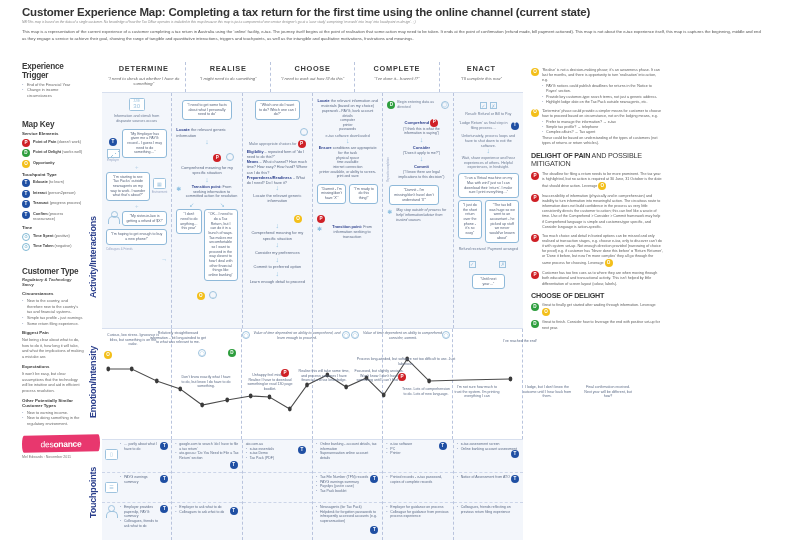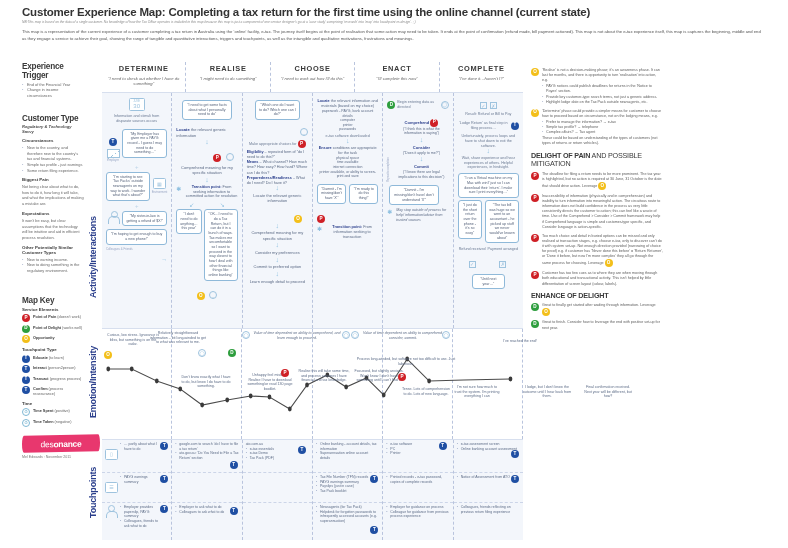--- a/index.html
+++ b/index.html
@@ -172,20 +172,66 @@
     <div class="left-col">
 
       <div class="lblock">
         <div class="lh1">Experience Trigger</div>
         <ul class="ldots">
           <li>End of the Financial Year</li>
           <li>Change in income circumstances</li>
         </ul>
       </div>
 
+      <div class="lblock" style="margin-top:22px;">
+        <div class="lh1">Map Key</div>
+        <div class="lh3" style="margin-top:2px;">Service Elements</div>
+
+        <div class="key-row">
+          <span class="badge b-pain">P</span>
+          <span class="key-label"><b>Point of Pain</b><span> (doesn't work)</span></span>
+        </div>
+        <div class="key-row">
+          <span class="badge b-delight">D</span>
+          <span class="key-label"><b>Point of Delight</b><span> (works well)</span></span>
+        </div>
+        <div class="key-row">
+          <span class="badge b-opp">O</span>
+          <span class="key-label"><b>Opportunity</b><span></span></span>
+        </div>
+
+        <div class="lh3">Touchpoint Type</div>
+        <div class="key-row">
+          <span class="badge b-tp">T</span>
+          <span class="key-label"><b>Educate</b><span> (to learn)</span></span>
+        </div>
+        <div class="key-row">
+          <span class="badge b-tp">T</span>
+          <span class="key-label"><b>Interact</b><span> (person2person)</span></span>
+        </div>
+        <div class="key-row">
+          <span class="badge b-tp">T</span>
+          <span class="key-label"><b>Transact</b><span> (progress process)</span></span>
+        </div>
+        <div class="key-row">
+          <span class="badge b-tp">T</span>
+          <span class="key-label"><b>Confirm</b><span> (process reassurance)</span></span>
+        </div>
+
+        <div class="lh3">Time</div>
+        <div class="key-row">
+          <span class="badge b-time">⏱</span>
+          <span class="key-label"><b>Time Spent</b><span> (positive)</span></span>
+        </div>
+        <div class="key-row">
+          <span class="badge b-time">⏱</span>
+          <span class="key-label"><b>Time Taken</b><span> (negative)</span></span>
+        </div>
+      </div>
+
       <div class="lblock" style="margin-top:16px;">
         <div class="lh1">Customer Type</div>
         <div class="lh2">Regulatory &amp; Technology Savvy</div>
 
         <div class="lh3">Circumstances</div>
         <ul class="ldots">
           <li>New to the country, and therefore new to the country's tax and financial systems.</li>
           <li>Simple tax profile - just earnings</li>
           <li>Some return filing experience.</li>
         </ul>
@@ -196,66 +242,20 @@
         <div class="lh3">Expectations</div>
         <div class="ltext">It won't be easy, but clear assumptions that the technology will be intuitive and aid in efficient process resolution.</div>
 
         <div class="lh3">Other Potentially Similar Customer Types</div>
         <ul class="ldots">
           <li>New to earning income.</li>
           <li>New to doing something in the regulatory environment.</li>
         </ul>
       </div>
 
-      <div class="lblock" style="margin-top:22px;">
-        <div class="lh1">Map Key</div>
-        <div class="lh3" style="margin-top:2px;">Service Elements</div>
-
-        <div class="key-row">
-          <span class="badge b-pain">P</span>
-          <span class="key-label"><b>Point of Pain</b><span> (doesn't work)</span></span>
-        </div>
-        <div class="key-row">
-          <span class="badge b-delight">D</span>
-          <span class="key-label"><b>Point of Delight</b><span> (works well)</span></span>
-        </div>
-        <div class="key-row">
-          <span class="badge b-opp">O</span>
-          <span class="key-label"><b>Opportunity</b><span></span></span>
-        </div>
-
-        <div class="lh3">Touchpoint Type</div>
-        <div class="key-row">
-          <span class="badge b-tp">T</span>
-          <span class="key-label"><b>Educate</b><span> (to learn)</span></span>
-        </div>
-        <div class="key-row">
-          <span class="badge b-tp">T</span>
-          <span class="key-label"><b>Interact</b><span> (person2person)</span></span>
-        </div>
-        <div class="key-row">
-          <span class="badge b-tp">T</span>
-          <span class="key-label"><b>Transact</b><span> (progress process)</span></span>
-        </div>
-        <div class="key-row">
-          <span class="badge b-tp">T</span>
-          <span class="key-label"><b>Confirm</b><span> (process reassurance)</span></span>
-        </div>
-
-        <div class="lh3">Time</div>
-        <div class="key-row">
-          <span class="badge b-time">⏱</span>
-          <span class="key-label"><b>Time Spent</b><span> (positive)</span></span>
-        </div>
-        <div class="key-row">
-          <span class="badge b-time">⏱</span>
-          <span class="key-label"><b>Time Taken</b><span> (negative)</span></span>
-        </div>
-      </div>
-
       <div class="logo">
         <span>des</span>
           <b>onance</b>
       </div>
       <div class="credit">Mel Edwards : November 2011</div>
     </div>
 
     <div class="rail">
       <div class="rail-label rl-activity">Activity/Interactions</div>
       <div class="rail-label rl-emotion">Emotion/Intensity</div>
@@ -271,26 +271,26 @@
         </div>
         <div class="ph">
           <div class="ph-name">REALISE</div>
           <div class="ph-quote">“I might need to do something”</div>
         </div>
         <div class="ph">
           <div class="ph-name">CHOOSE</div>
           <div class="ph-quote">“I need to work out how I'll do this”</div>
         </div>
         <div class="ph">
+          <div class="ph-name">COMPLETE</div>
+          <div class="ph-quote">“I've done it…haven't I?”</div>
+        </div>
+        <div class="ph">
           <div class="ph-name">ENACT</div>
           <div class="ph-quote">“I'll complete this now”</div>
-        </div>
-        <div class="ph">
-          <div class="ph-name">COMPLETE</div>
-          <div class="ph-quote">“I've done it…haven't I?”</div>
         </div>
       </div>
 
       <div class="band activity-band">
 
         <div class="col">
           <div style="display:flex;justify-content:center;margin-top:2px;">
             <div class="cal">
               <span class="m">JUNE</span>
               <span class="d">30</span>
@@ -738,21 +738,21 @@
           <span class="badge b-opp inline-badge">O</span>
         </div>
       </div>
 
       <div class="r-item">
         <span class="badge b-pain">P</span>
         <div class="r-text">Customer has too few cues as to where they are when moving through both educational and transactional activity. This isn't helped by little differentiation of screen layout (colour, labels).</div>
       </div>
 
       <div class="rh r-sec">
-        <b>ENHANCE OF DELIGHT</b>
+        <b>CHOOSE OF DELIGHT</b>
       </div>
 
       <div class="r-item">
         <span class="badge b-delight">D</span>
         <div class="r-text">
           <span>Great to finally get started after wading through information. Leverage</span>
           <span class="badge b-opp inline-badge">O</span>
         </div>
       </div>
 

